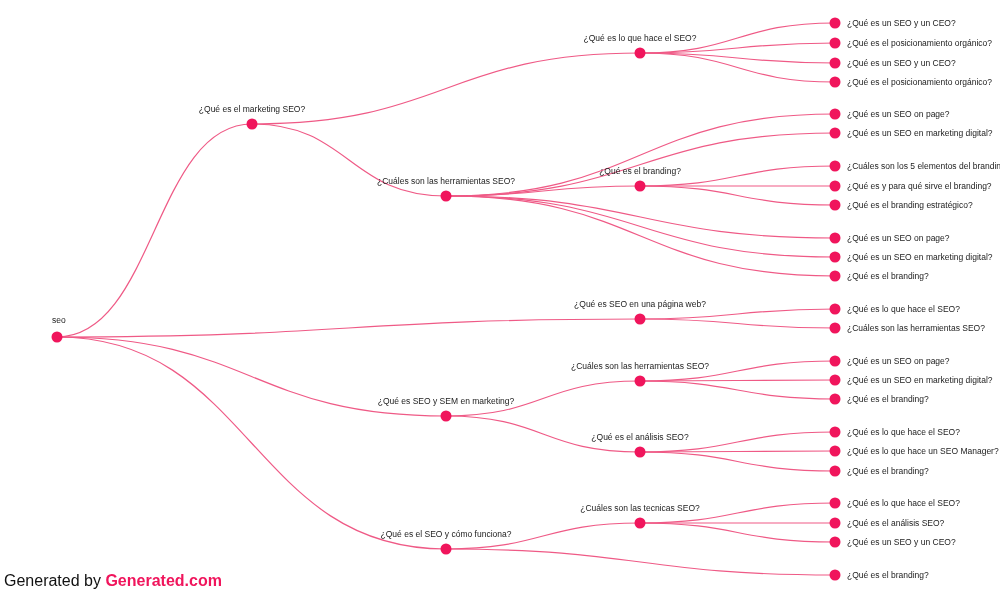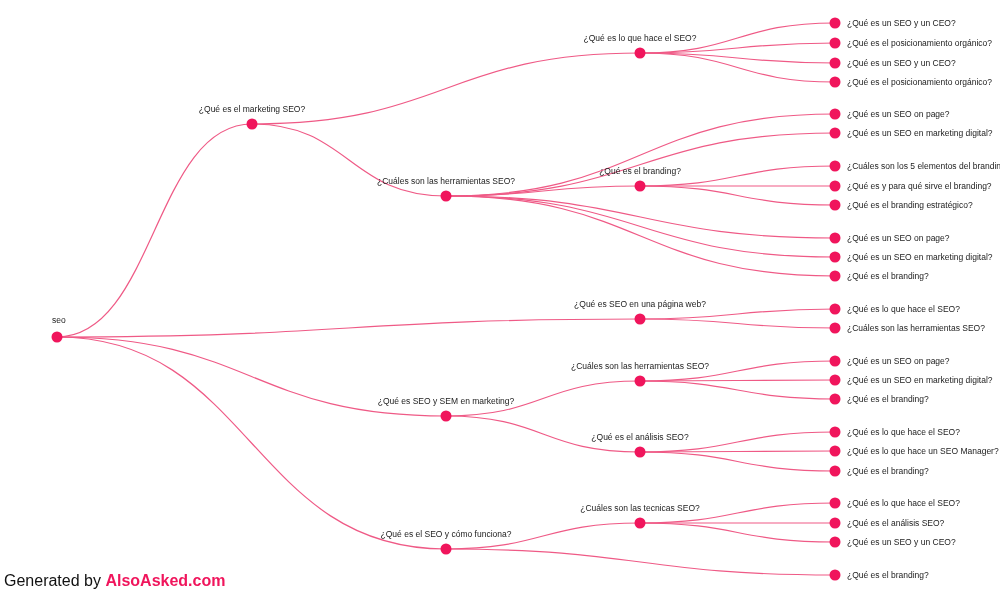--- a/index.html
+++ b/index.html
@@ -189,14 +189,14 @@
         <text class="lbl" x="446" y="537" text-anchor="middle">¿Qué es el SEO y cómo funciona?</text>
       </g>
       <g>
         <circle cx="57" cy="337" r="5.5" class="node" fill="#f0155c"></circle>
         <text class="lbl" x="52" y="323" text-anchor="start">seo</text>
       </g>
     </g>
 </svg>
 
 <div class="footer">
-  <span>Generated by </span><span class="brand">AlsoAsked.com</span>
+  <span>Generated by </span><span class="brand">Generated.com</span>
 </div>
 
 </body></html>

